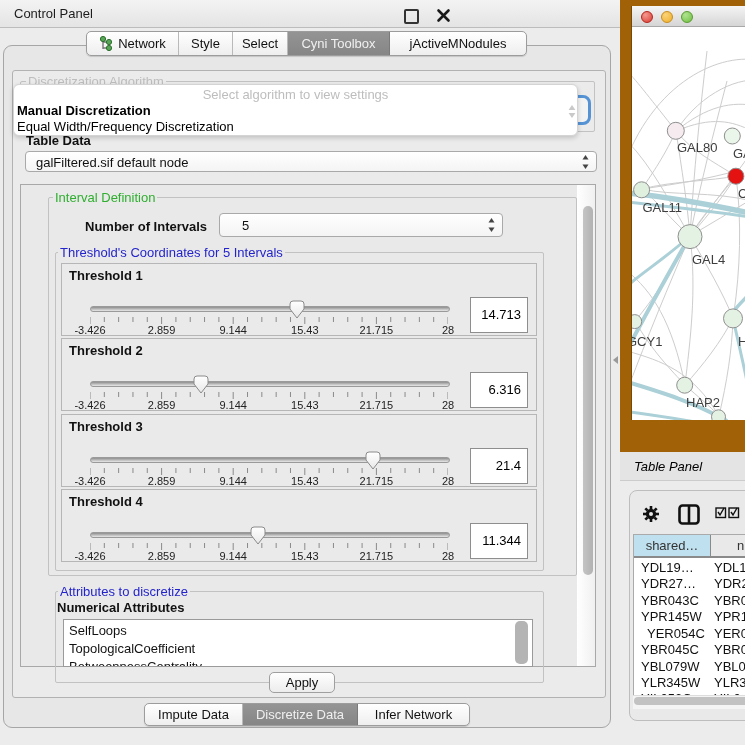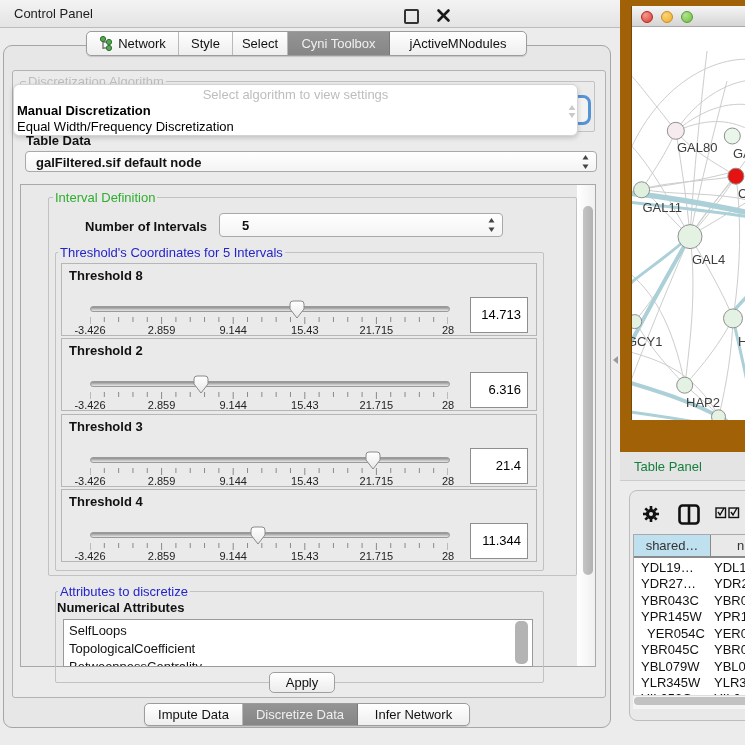--- a/index.html
+++ b/index.html
@@ -18,21 +18,21 @@
 .seg .s{display:flex;align-items:center;justify-content:center;font-size:13px;color:#111;border-right:1px solid #b9b9b9;box-sizing:border-box;white-space:nowrap;}
 .seg .s:last-child{border-right:none;}
 .seg .sel{background:linear-gradient(#949494,#868686);color:#f0f0f0;border-right:1px solid #7a7a7a;}
 #toptabs{left:86px;top:31px;height:23px;}
 #bottabs{left:144px;top:703px;height:21px;}
 
 .grp{border:1px solid #c2c2c2;border-radius:2px;}
 .grptitle{position:absolute;font-size:13px;background:transparent;padding:0 2px;}
 
 .combo{position:absolute;background:linear-gradient(#ffffff,#f4f4f4);border:1px solid #a9a9a9;border-radius:4px;box-sizing:border-box;font-size:13px;color:#111;}
-.combo .ctext{position:absolute;left:10px;top:50%;transform:translateY(-50%);font-weight:bold;}
+.combo .ctext{position:absolute;left:10px;top:50%;transform:translateY(-50%);}
 .arrows{position:absolute;right:7px;top:50%;transform:translateY(-50%);width:7px;height:14px;}
 
 .throw{position:absolute;left:61px;width:476px;height:73px;background:#eaeaea;border:1px solid #b6b6b6;box-sizing:border-box;}
 .thlabel{position:absolute;left:7px;top:4px;font-size:13px;font-weight:bold;color:#111;}
 .track{position:absolute;left:28px;top:42px;width:358px;height:4px;background:linear-gradient(#8e8e8e,#e8e8e8);border:1px solid #9a9a9a;border-radius:3px;}
 .thumb{position:absolute;top:36px;width:16px;height:19px;}
 .vbox{position:absolute;left:408px;top:33px;width:58px;height:36px;background:#fff;border:1px solid #8e8e8e;box-sizing:border-box;font-size:13px;color:#000;text-align:right;line-height:34px;padding-right:6px;}
 .ticks{position:absolute;left:28px;top:53px;width:358px;height:8px;}
 .tlabels{position:absolute;left:28px;top:60px;width:358px;height:11px;font-size:11px;color:#222;}
 .tl{position:absolute;transform:translateX(-50%);white-space:nowrap;}
@@ -44,21 +44,21 @@
 #popup{left:13px;top:84px;width:565px;height:52px;background:#ffffff;border:1px solid #d4d4d4;border-radius:6px;box-shadow:0 2px 5px rgba(0,0,0,0.18);box-sizing:border-box;}
 #popup .p1{position:absolute;left:0;right:0;top:2px;text-align:center;font-size:13px;color:#bdbdbd;}
 #popup .p2{position:absolute;left:3px;top:18px;font-size:13px;font-weight:bold;color:#000;}
 #popup .p3{position:absolute;left:3px;top:34px;font-size:13px;color:#000;}
 
 #bluezone{left:620px;top:0;width:125px;height:452px;background:#a16207;}
 #netwin{left:12px;top:6px;width:113px;height:414px;background:#fff;box-shadow:-1px 0 0 rgba(0,0,0,0.25);}
 #nettitle{left:0;top:0;width:113px;height:21px;background:linear-gradient(#f5f5f5,#d5d5d5);border-bottom:1px solid #a8a8a8;box-sizing:border-box;}
 .light{position:absolute;top:11px;width:10px;height:10px;border-radius:50%;transform:translate(-50%,-50%);}
 #tp-titlebar{left:620px;top:452px;width:125px;height:29px;background:#e4e4e4;border-bottom:1px solid #cccccc;box-sizing:border-box;}
-#tp-title{left:634px;top:459px;font-size:13px;color:#15803d;}
+#tp-title{left:634px;top:459px;font-size:13px;color:#000000;font-style:italic;}
 #tp-container{left:629px;top:490px;width:130px;height:231px;background:#e9e9e9;border:1px solid #bdbdbd;border-radius:8px;box-sizing:border-box;}
 #tbl{left:633px;top:534px;width:112px;height:174px;background:#fff;border:1px solid #aaa;border-right:none;box-sizing:border-box;}
 .hdr{position:absolute;top:0;height:23px;box-sizing:border-box;font-size:13px;color:#333;text-align:center;line-height:22px;}
 .trow{position:absolute;left:0;width:200px;height:17px;font-size:13px;color:#111;}
 </style>
 </head>
 <body>
 
 <div class="abs" id="cp-titlebar"></div>
 <div class="abs" id="cp-title">Control Panel</div>
@@ -116,21 +116,21 @@
       <path d="M3.5 0 L6.5 4.5 L0.5 4.5 Z" fill="#444"></path>
       <path d="M3.5 14 L6.5 9.5 L0.5 9.5 Z" fill="#444"></path>
     </svg>
 </div>
 
 <div class="abs grp" style="left:55px;top:252px;width:487px;height:317px;"></div>
 <div class="abs grptitle" style="left:58px;top:245px;color:#2424cc;background:#e9e9e9;">Threshold's Coordinates for 5 Intervals</div>
 
 <div id="throws">
     <div class="throw" style="top:263px;">
-      <div class="thlabel">Threshold 8</div>
+      <div class="thlabel">Threshold 1</div>
       <div class="track"></div>
       <svg class="ticks" width="358" height="8" viewBox="0 0 358 8">
         <line x1="0" y1="0" x2="0" y2="7" stroke="#8a8a8a" stroke-width="1"></line>
         <line x1="14.32" y1="0" x2="14.32" y2="5" stroke="#8a8a8a" stroke-width="1"></line>
         <line x1="28.64" y1="0" x2="28.64" y2="5" stroke="#8a8a8a" stroke-width="1"></line>
         <line x1="42.96" y1="0" x2="42.96" y2="5" stroke="#8a8a8a" stroke-width="1"></line>
         <line x1="57.28" y1="0" x2="57.28" y2="5" stroke="#8a8a8a" stroke-width="1"></line>
         <line x1="71.6" y1="0" x2="71.6" y2="7" stroke="#8a8a8a" stroke-width="1"></line>
         <line x1="85.92" y1="0" x2="85.92" y2="5" stroke="#8a8a8a" stroke-width="1"></line>
         <line x1="100.24000000000001" y1="0" x2="100.24000000000001" y2="5" stroke="#8a8a8a" stroke-width="1"></line>

